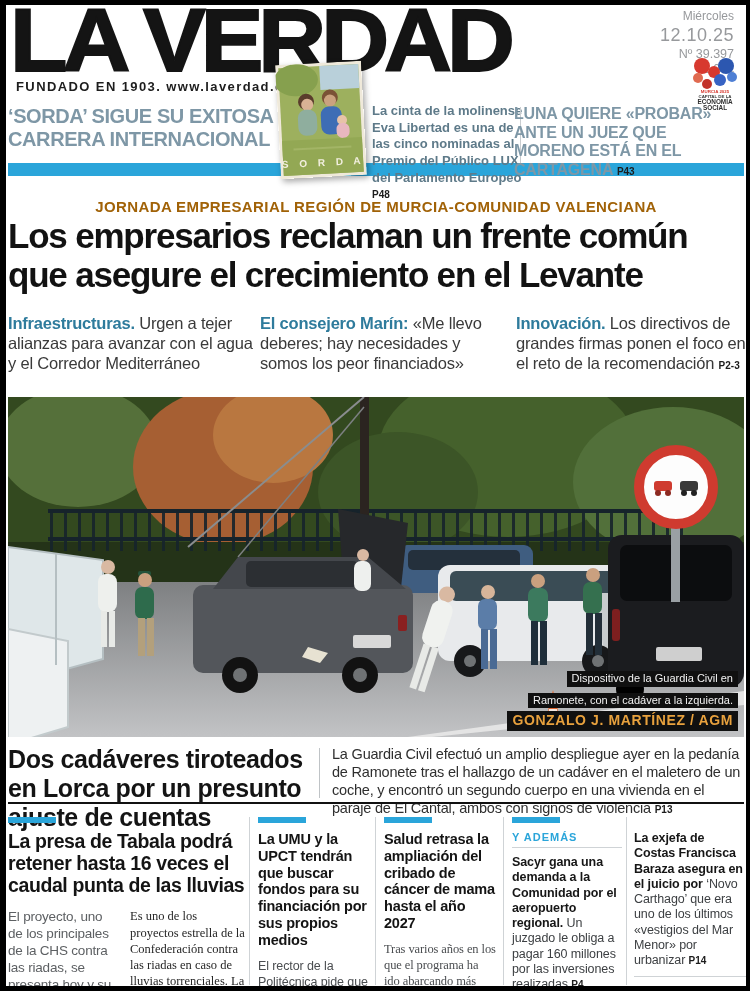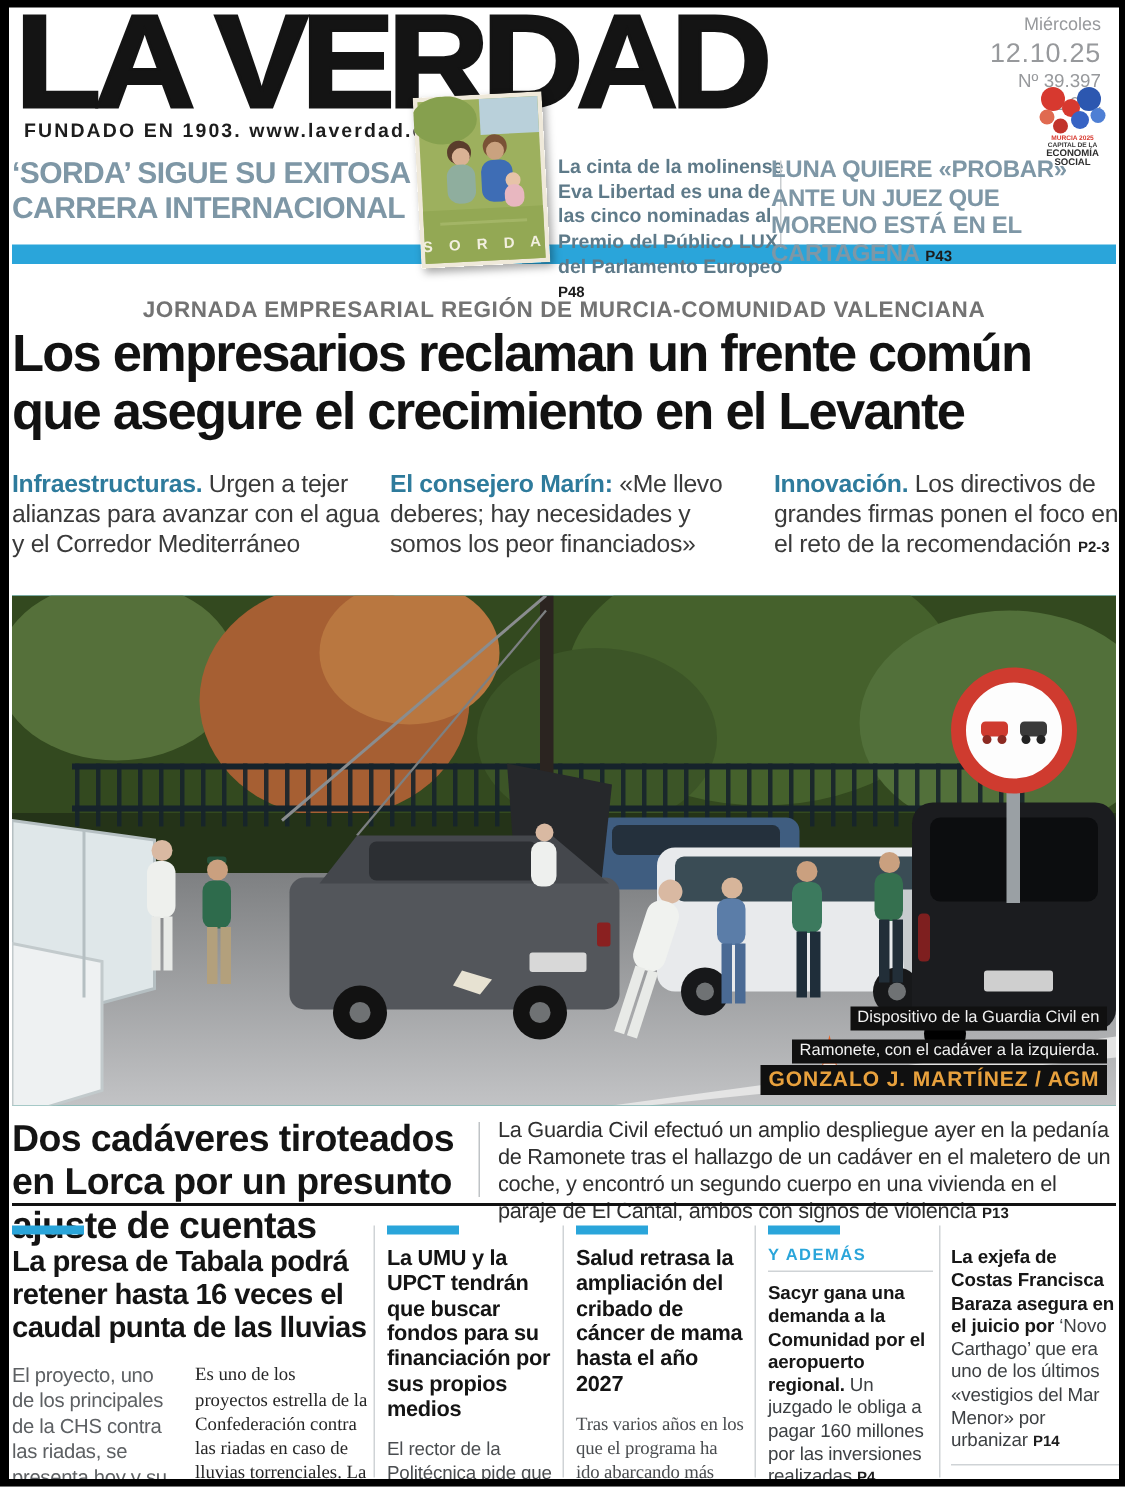--- a/index.html
+++ b/index.html
@@ -29,30 +29,30 @@
     color:#5e7a89;line-height:1.28;}
   .teaser-div{left:514px;top:102px;width:1px;height:58px;background:#c9cdd0;}
   .teaser-right{left:508px;top:100px;width:216px;font-size:16px;font-weight:bold;
     color:#7e97a6;line-height:1.16;letter-spacing:-.2px;}
   .pageref{font-size:10px;font-weight:bold;color:#1c1c1c;letter-spacing:0;}
   .cyanbar{left:2px;top:158px;width:736px;height:13px;background:#2aa5da;}
   .poster{left:272px;top:58px;width:86px;height:114px;transform:rotate(-3deg);
     box-shadow:2px 3px 6px rgba(0,0,0,.35);z-index:5;}
   
   .kicker{left:0;top:193px;width:100%;text-align:center;font-size:15px;font-weight:bold;
-    color:#737373;letter-spacing:.4px;}
+    color:#a16207;letter-spacing:.4px;}
   .headline{left:2px;top:211px;width:738px;font-size:35px;font-weight:bold;color:#121212;
     line-height:1.12;letter-spacing:-1.2px;}
   .subdeck{top:308px;font-size:16.5px;line-height:1.22;color:#3a3a3a;letter-spacing:-.2px;}
   .subdeck b{color:#2e7b9c;}
   .sd1{left:2px;width:248px;}
   .sd2{left:254px;width:244px;}
   .sd3{left:510px;width:230px;}
   
-  .photo{left:2px;top:392px;width:736px;height:340px;overflow:hidden;background:#0f766e;}
+  .photo{left:2px;top:392px;width:736px;height:340px;overflow:hidden;background:#7dd3fc;}
   .photo svg{display:block;}
   .caption{position:absolute;right:6px;bottom:6px;text-align:right;line-height:1.35;}
   .caption span{display:inline-block;background:#101010;color:#f2f2f2;font-size:11px;
     padding:0 5px 1px 5px;}
   .caption .credit{color:#e8a13d;font-size:14px;font-weight:bold;letter-spacing:.6px;text-align:center;}
   
   .story2-h{left:2px;top:740px;width:308px;font-size:25px;font-weight:bold;color:#141414;
     line-height:1.15;letter-spacing:-.4px;}
   .story2-div{left:313px;top:743px;width:1px;height:50px;background:#bfc3c6;}
   .story2-b{left:326px;top:741px;width:414px;font-size:14.5px;color:#2f2f2f;line-height:1.24;letter-spacing:-.2px;}

